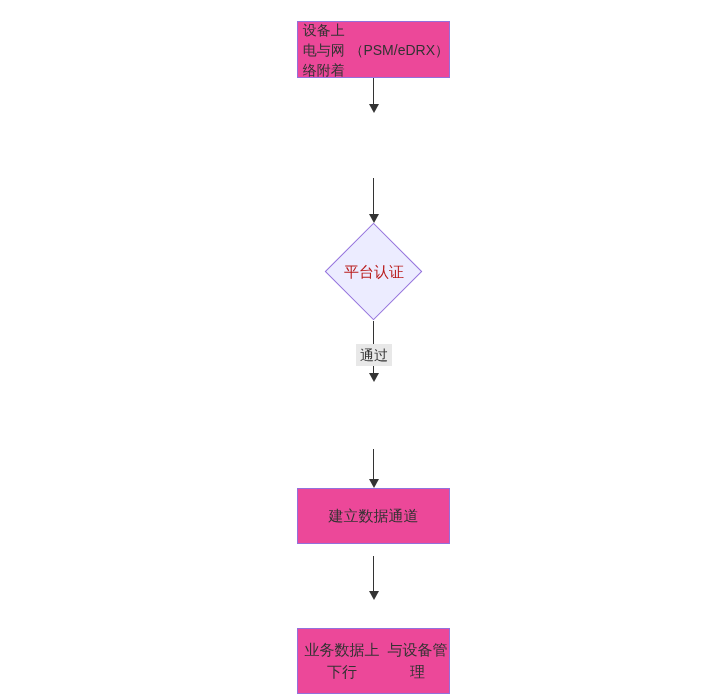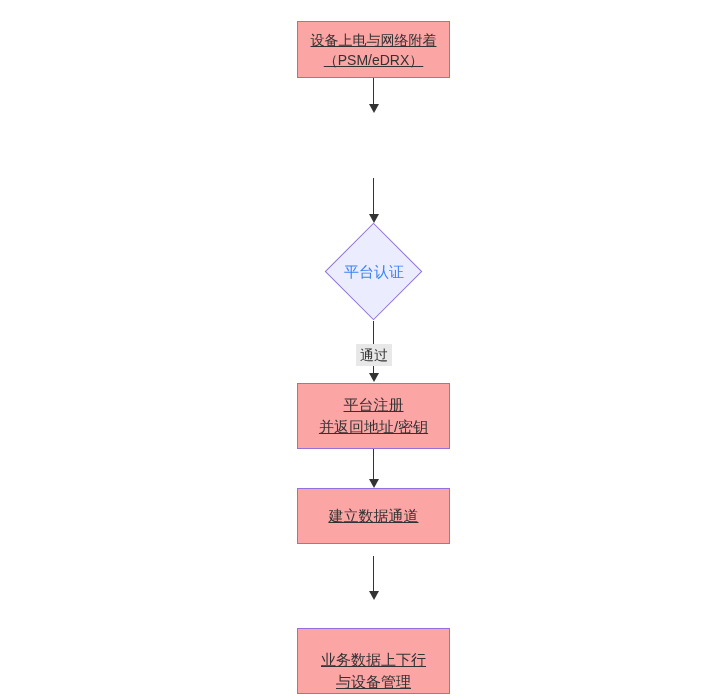--- a/index.html
+++ b/index.html
@@ -11,31 +11,30 @@
   .canvas {
     position: relative;
     width: 726px;
     height: 700px;
     background: #ffffff;
     overflow: hidden;
   }
   .node-rect {
     position: absolute;
     box-sizing: border-box;
-    background: #fca5a5;
+    background: #ec4899;
     border: 1px solid #9370DB;
     color: #333333;
     display: flex;
-    flex-direction: column;
+    flex-direction: row;
     align-items: center;
     justify-content: center;
     text-align: center;
     font-size: 15px;
     line-height: 22px;
-    text-decoration: underline;
   }
   .node-rect.compact { font-size: 14px; line-height: 20px; }
   .diamond-wrap {
     position: absolute;
     width: 98px;
     height: 98px;
   }
   .diamond-shape {
     position: absolute;
     left: 14px;
@@ -46,21 +45,21 @@
     background: #ECECFF;
     border: 1px solid #9370DB;
     transform: rotate(45deg);
   }
   .diamond-label {
     position: absolute;
     left: 0; top: 0; right: 0; bottom: 0;
     display: flex;
     align-items: center;
     justify-content: center;
-    color: #3b82f6;
+    color: #b91c1c;
     font-size: 15px;
   }
   .edge-line {
     position: absolute;
     width: 1px;
     background: #333333;
   }
   .arrow-head {
     position: absolute;
     width: 0;
@@ -99,24 +98,20 @@
 
   <div class="diamond-wrap" style="left:325px; top:223px;">
     <div class="diamond-shape"></div>
     <div class="diamond-label">平台认证</div>
   </div>
 
   <div class="edge-line" style="left:373px; top:321px; height:53px;"></div>
   <div class="edge-label" style="left:374px; top:344px;">通过</div>
   <div class="arrow-head" style="left:369px; top:373px;"></div>
 
-  <div class="node-rect" style="left:297px; top:383px; width:153px; height:66px;">
-    <div>平台注册</div>
-    <div>并返回地址/密钥</div>
-  </div>
 
   <div class="edge-line" style="left:373px; top:449px; height:31px;"></div>
   <div class="arrow-head" style="left:369px; top:479px;"></div>
 
   <div class="node-rect" style="left:297px; top:488px; width:153px; height:56px;">
     <div>建立数据通道</div>
   </div>
 
   <div class="edge-line" style="left:373px; top:556px; height:36px;"></div>
   <div class="arrow-head" style="left:369px; top:591px;"></div>

